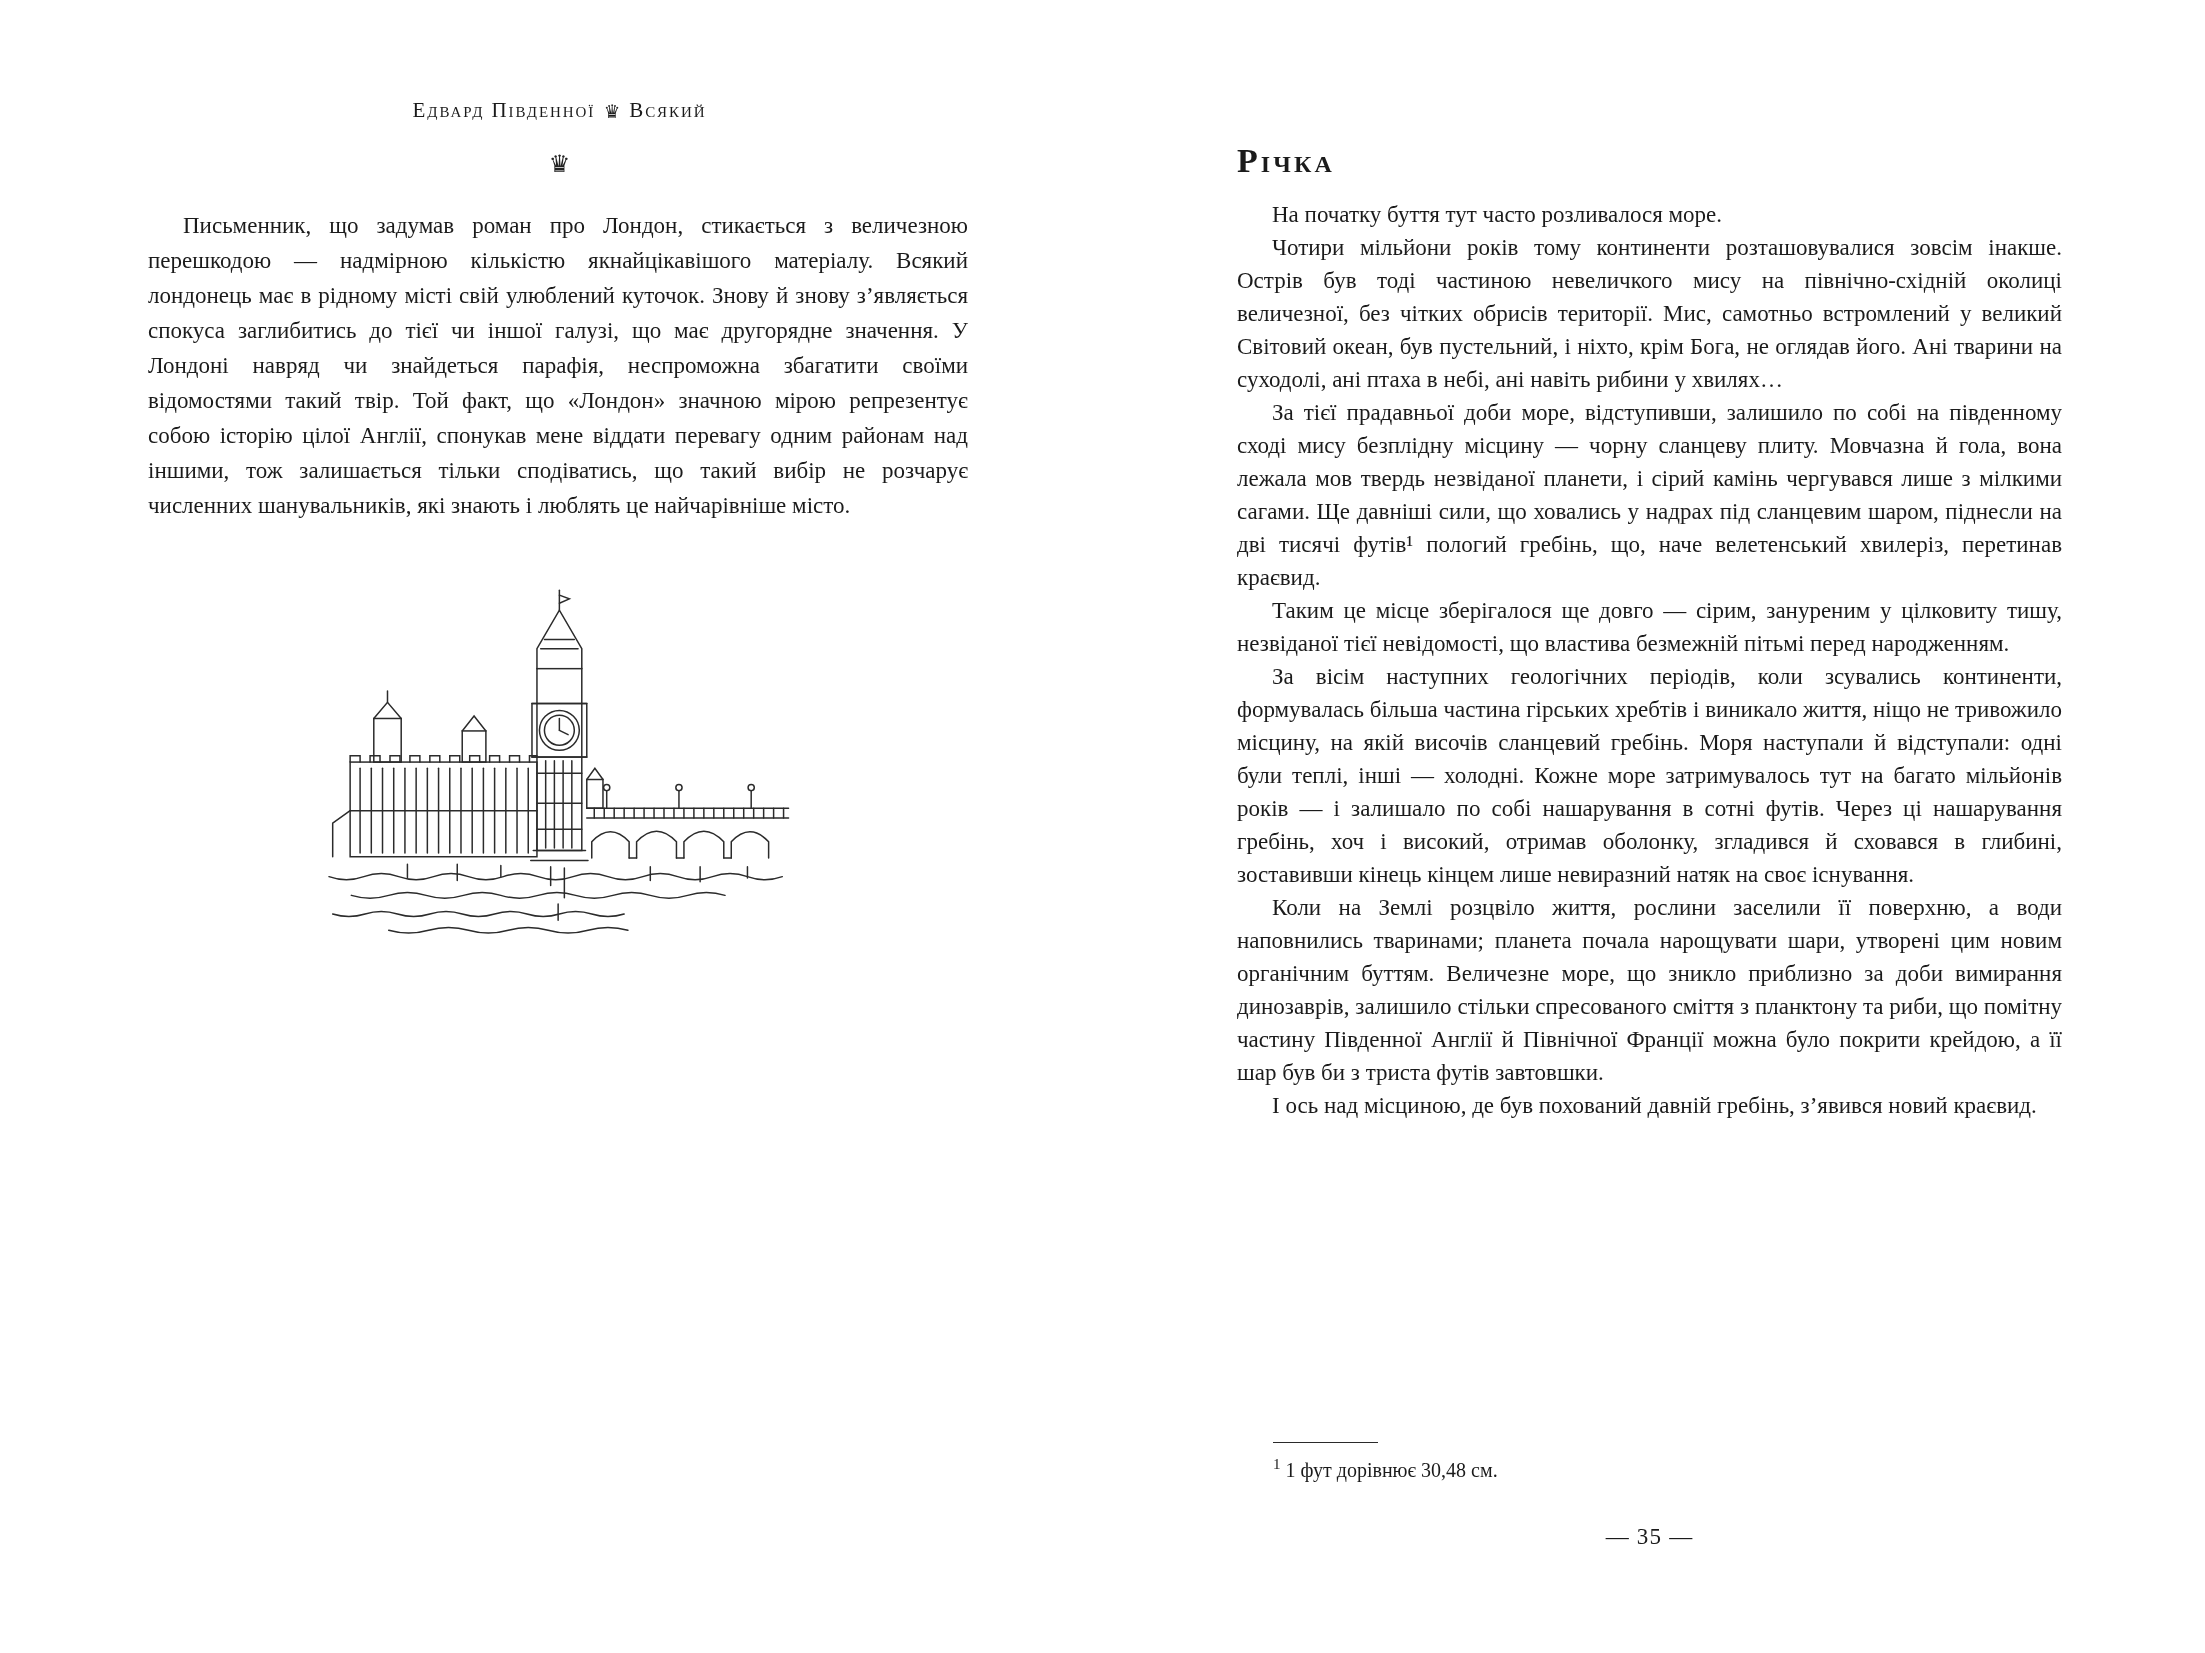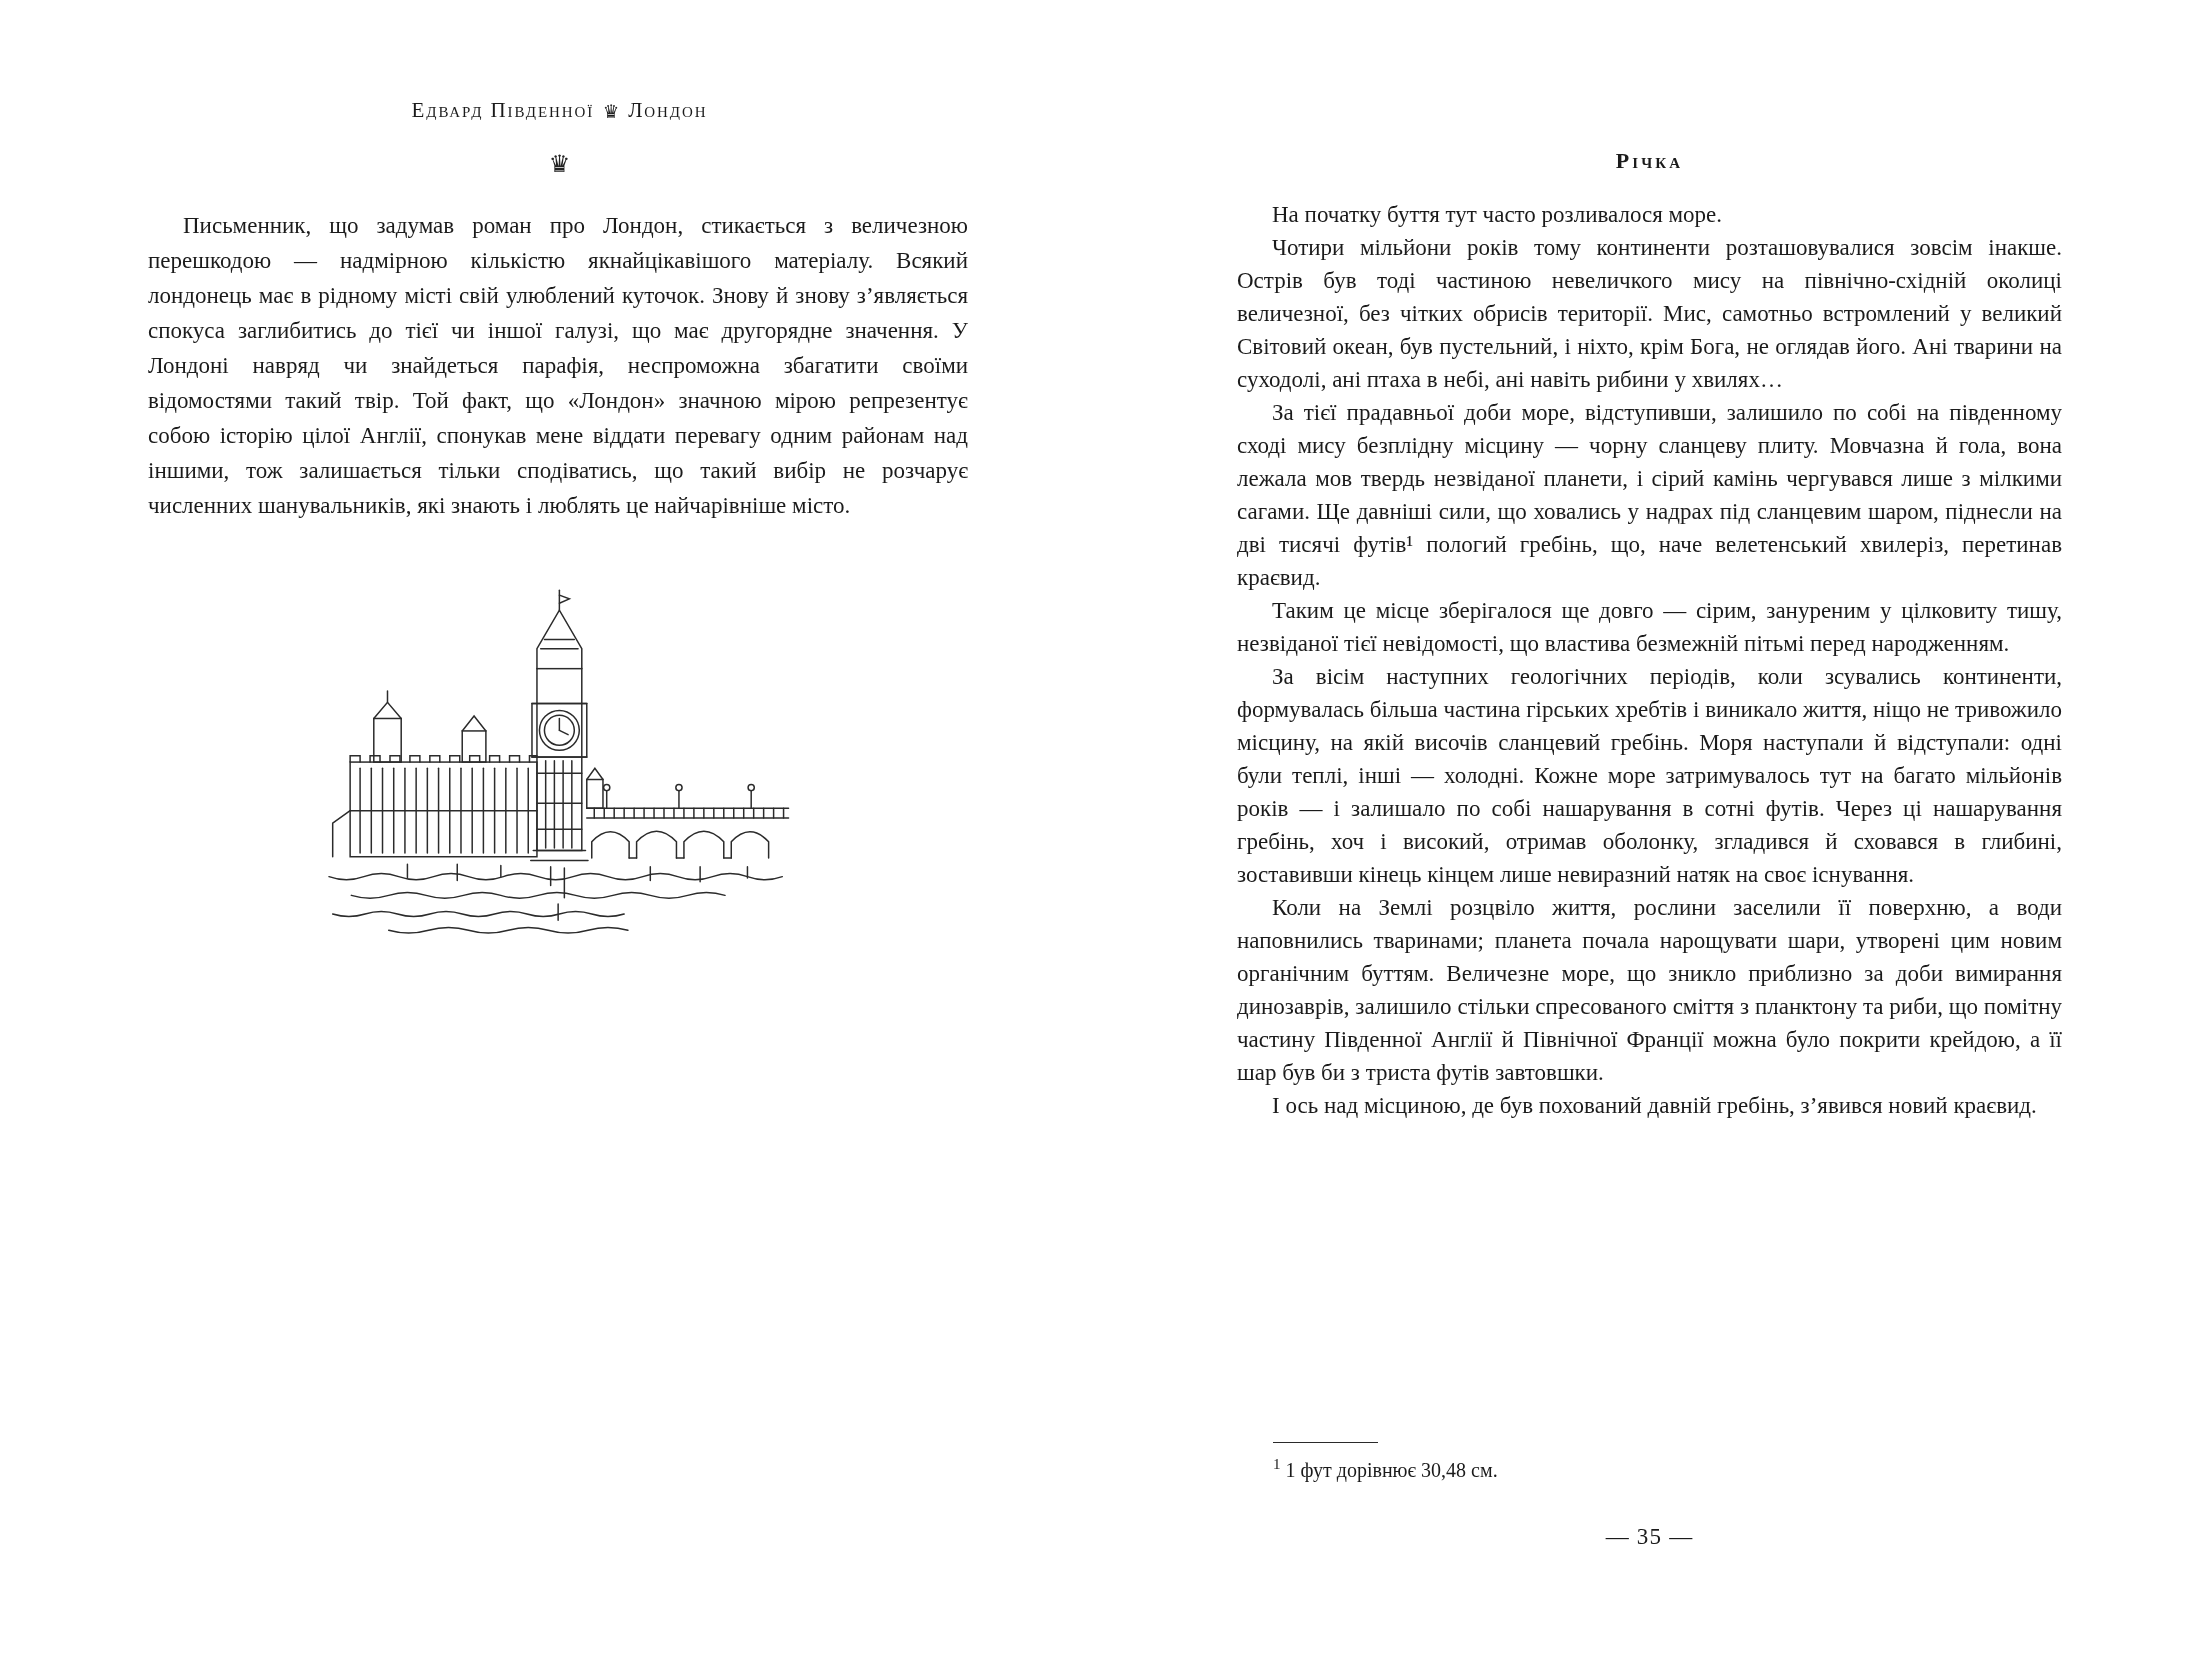--- a/index.html
+++ b/index.html
@@ -69,22 +69,22 @@
   }
 
   
   .page-right {
     position: absolute;
     left: 1237px;
     top: 142px;
     width: 825px;
   }
   .chapter-title {
-    text-align: center;
-    font-size: 22px;
+    text-align: left;
+    font-size: 34px;
     line-height: 37px;
     font-variant: small-caps;
     letter-spacing: 3.1px;
     margin: 0 0 18.7px 0;
   }
   .body-par {
     margin: 0;
     font-size: 23px;
     line-height: 33px;
     text-align: justify;
@@ -118,21 +118,21 @@
     font-size: 23px;
     letter-spacing: 1.2px;
   }
 </style>
 </head>
 <body>
 
 <div class="page-left">
 
   <div class="running-head">
-    <span>Едвард Південної</span><span class="crown-glyph">♛</span><span>Лондон</span>
+    <span>Едвард Південної</span><span class="crown-glyph">♛</span><span>Всякий</span>
   </div>
 
   <div class="crown-ornament">♛</div>
 
   <p class="intro-par">Письменник, що задумав роман про Лондон, стикається з величезною перешкодою — надмірною кількістю якнайцікавішого матеріалу. Всякий лондонець має в рідному місті свій улюблений куточок. Знову й знову з’являється спокуса заглибитись до тієї чи іншої галузі, що має другорядне значення. У Лондоні навряд чи знайдеться парафія, неспроможна збагатити своїми відомостями такий твір. Той факт, що «Лондон» значною мірою репрезентує собою історію цілої Англії, спонукав мене віддати перевагу одним районам над іншими, тож залишається тільки сподіватись, що такий вибір не розчарує численних шанувальників, які знають і люблять це найчарівніше місто.</p>
 
   <div class="illustration-wrap">
     <svg viewBox="0 0 790 600" xmlns="http://www.w3.org/2000/svg">
 
       <rect x="358" y="152" width="72" height="292"></rect>

